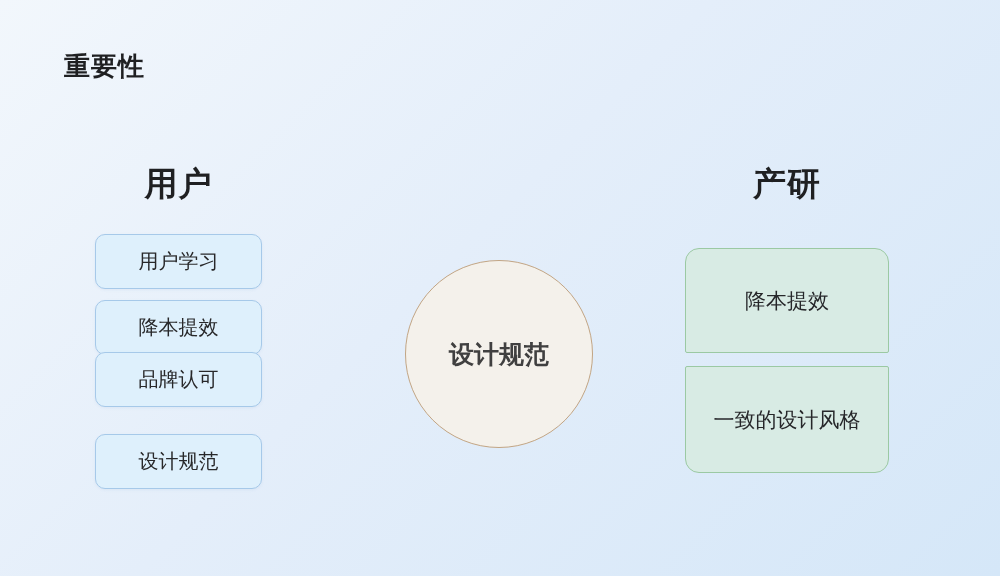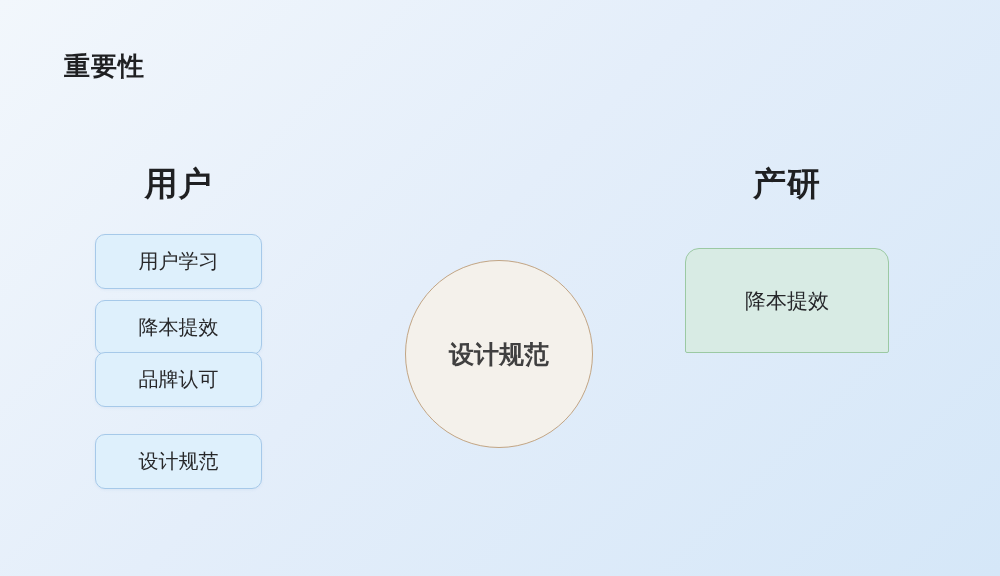--- a/index.html
+++ b/index.html
@@ -114,14 +114,15 @@
   <div class="shape blue-box b1">降本提效</div>
 
   <div class="shape blue-box b2">品牌认可</div>
 
   <div class="shape blue-box b3">设计规范</div>
 
   <div class="shape circle">设计规范</div>
 
   <div class="shape green-box g0">降本提效</div>
 
+  <div class="shape green-box g1">一致的设计风格</div>
 
 </div>
 
 </body></html>

